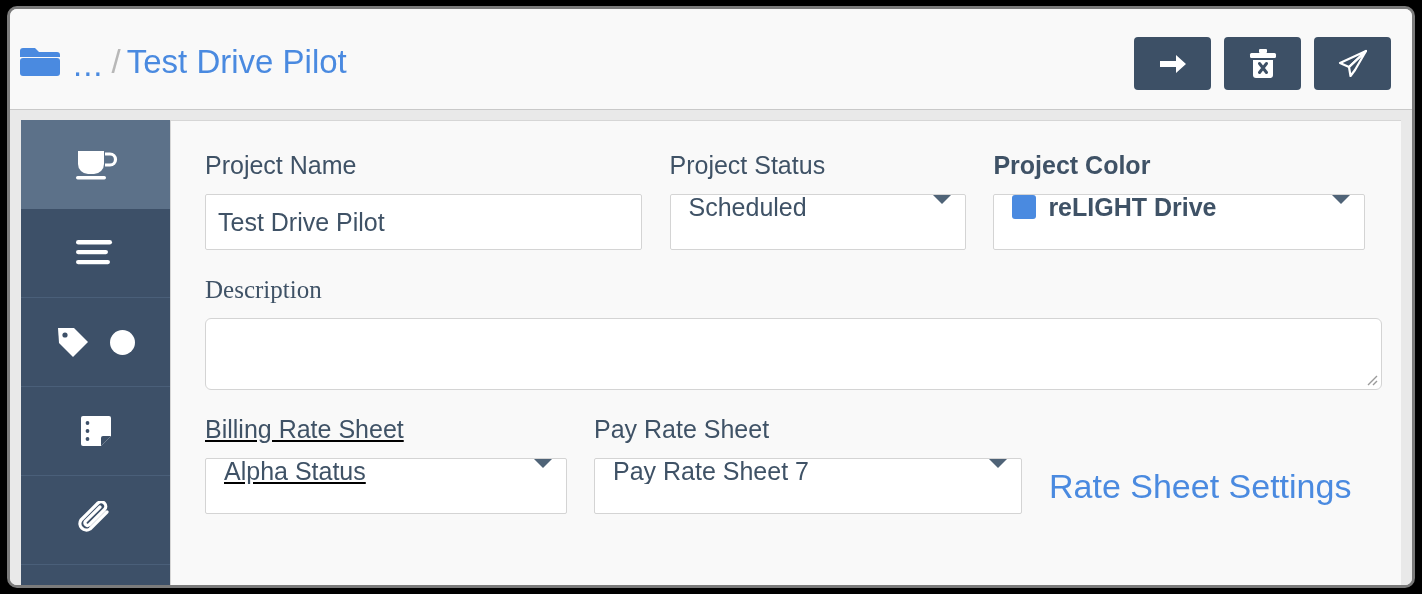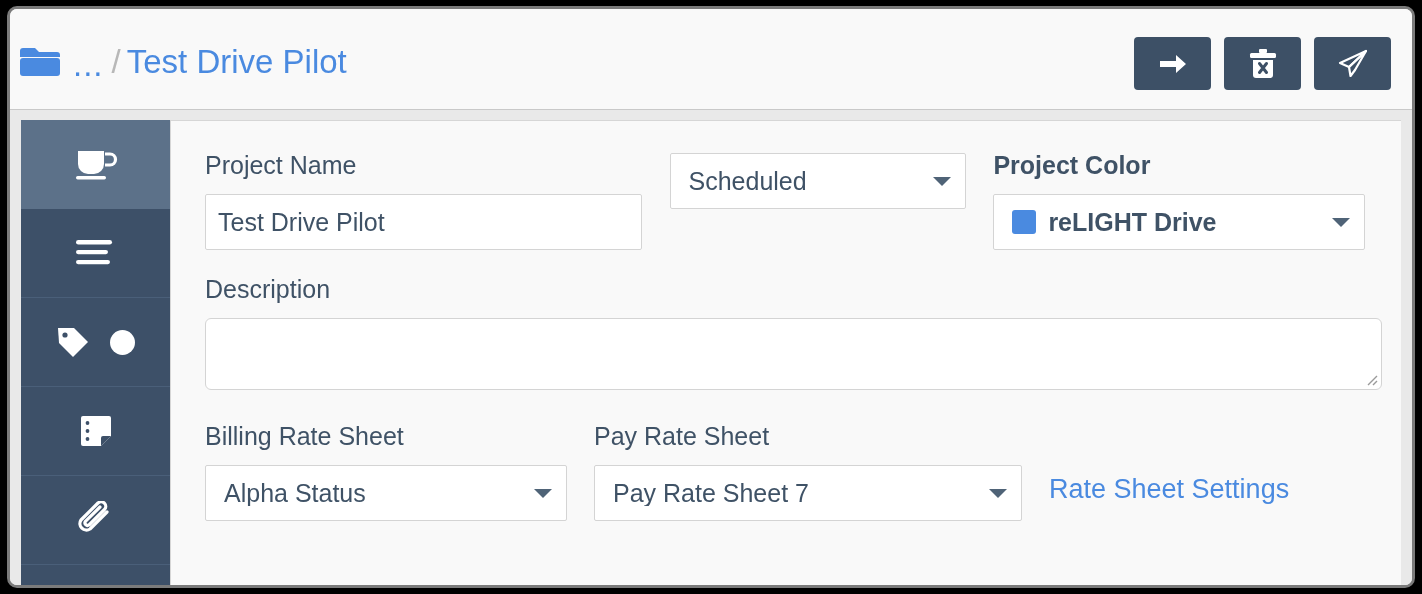--- a/index.html
+++ b/index.html
@@ -199,21 +199,21 @@
   }
 
   .select-box {
     width: 100%;
     height: 56px;
     background: #ffffff;
     border: 1px solid #d4d4d4;
     border-radius: 2px;
     box-sizing: border-box;
     display: flex;
-    align-items: center;
+    align-items: flex-start;
     padding: 0 14px 0 18px;
     cursor: pointer;
     position: relative;
   }
   .select-text {
     font-size: 25px;
     color: #3f5266;
     line-height: 1;
     flex: 1 1 auto;
     overflow: hidden;
@@ -230,45 +230,45 @@
   }
   .color-swatch {
     width: 24px;
     height: 24px;
     border-radius: 3px;
     flex: 0 0 auto;
     margin-right: 12px;
   }
 
   
-  .desc-block { margin-bottom: 34px; }
+  .desc-block { margin-bottom: 27px; font-family: Liberation Serif, serif; }
   .desc-area {
     position: relative;
     width: 1177px;
     height: 72px;
     background: #ffffff;
     border: 1px solid #d4d4d4;
     border-radius: 6px;
     box-sizing: border-box;
   }
   .resize-grip {
     position: absolute;
     right: 3px;
     bottom: 3px;
     width: 14px;
     height: 14px;
   }
 
   
-  .col-billing { width: 362px; margin-right: 27px; }
+  .col-billing { width: 362px; margin-right: 27px; text-decoration: underline; }
   .col-pay     { width: 428px; margin-right: 27px; }
   .col-link    { padding-top: 52px; }
 
   .link-text {
-    font-size: 27px;
+    font-size: 34px;
     color: #4a8ae0;
     cursor: pointer;
     white-space: nowrap;
     line-height: 1;
   }
 </style>
 </head>
 <body>
 
 <div class="window-frame">
@@ -382,20 +382,21 @@
       <div class="form-area">
 
         <div class="row row-1">
 
           <div class="col-name">
             <label class="field-label">Project Name</label>
             <input class="text-input" type="text" value="Test Drive Pilot" style="">
           </div>
 
           <div class="col-status">
+            <label class="field-label">Project Status</label>
             <div class="select-box">
               <span class="select-text">Scheduled</span>
               <span class="caret"></span>
             </div>
           </div>
 
           <div class="col-color">
             <label class="field-label">Project Color</label>
             <div class="select-box">
               <span class="color-swatch" style="background: rgb(74, 138, 224);"></span>

